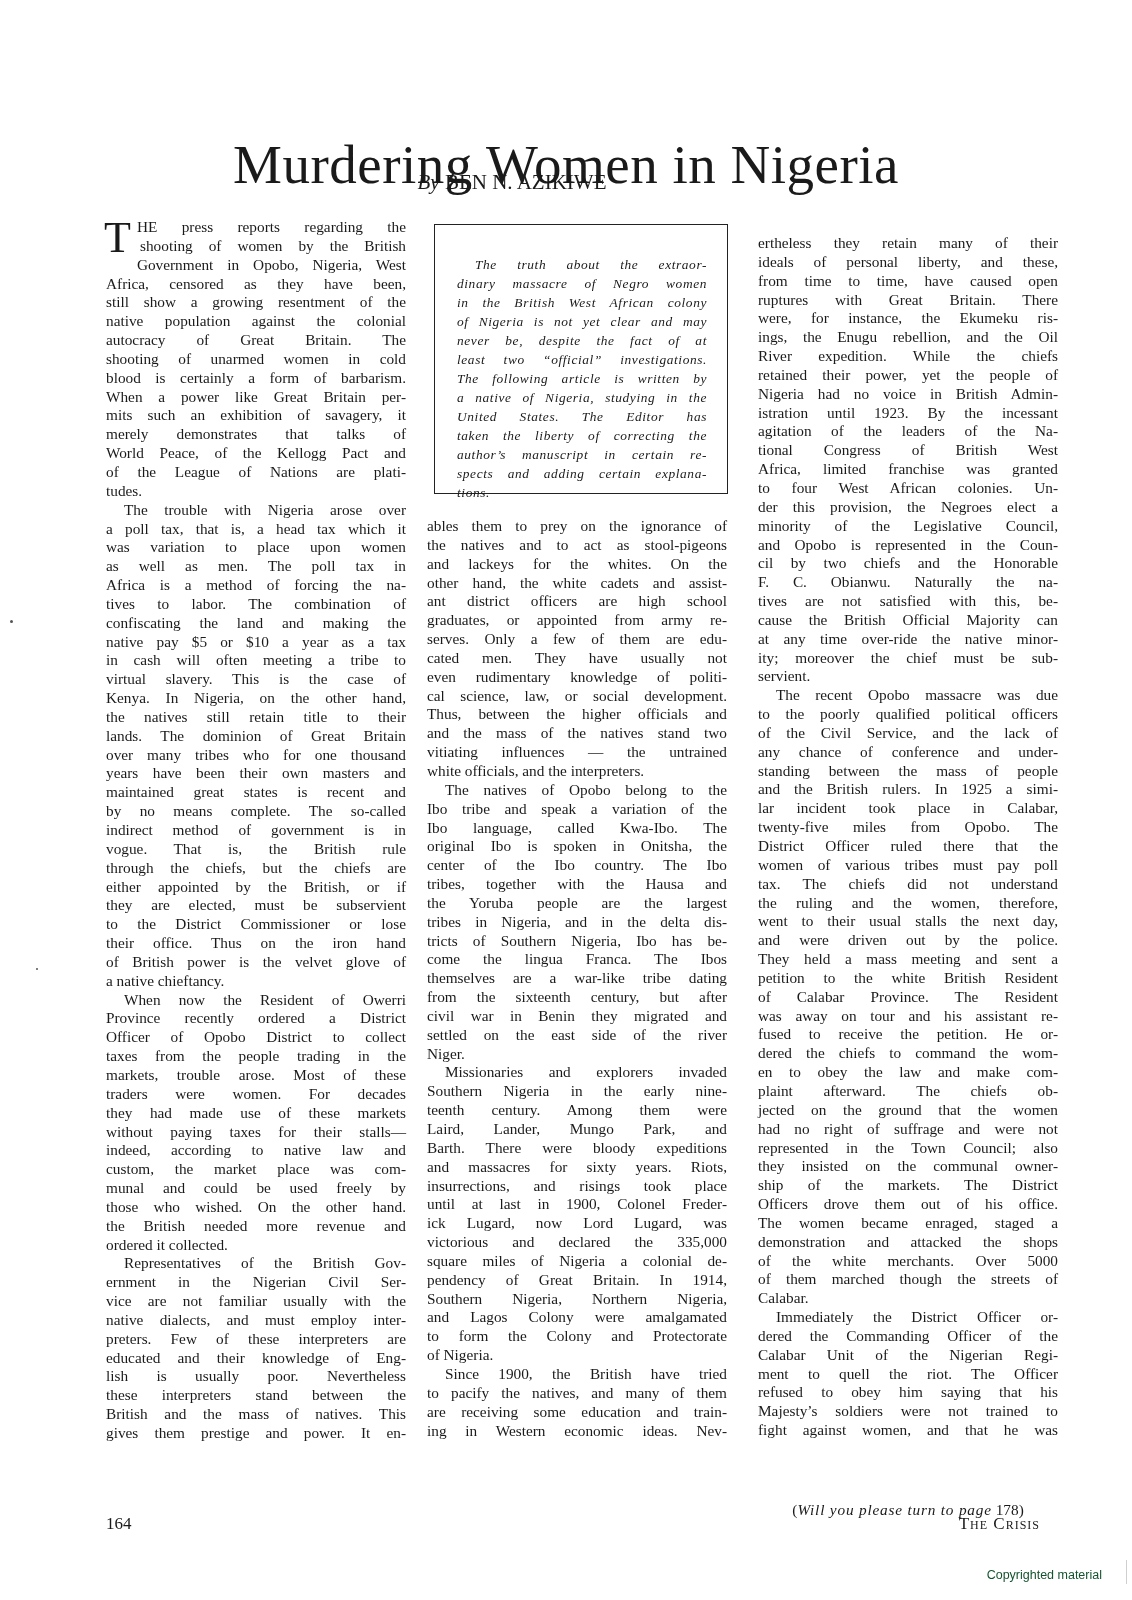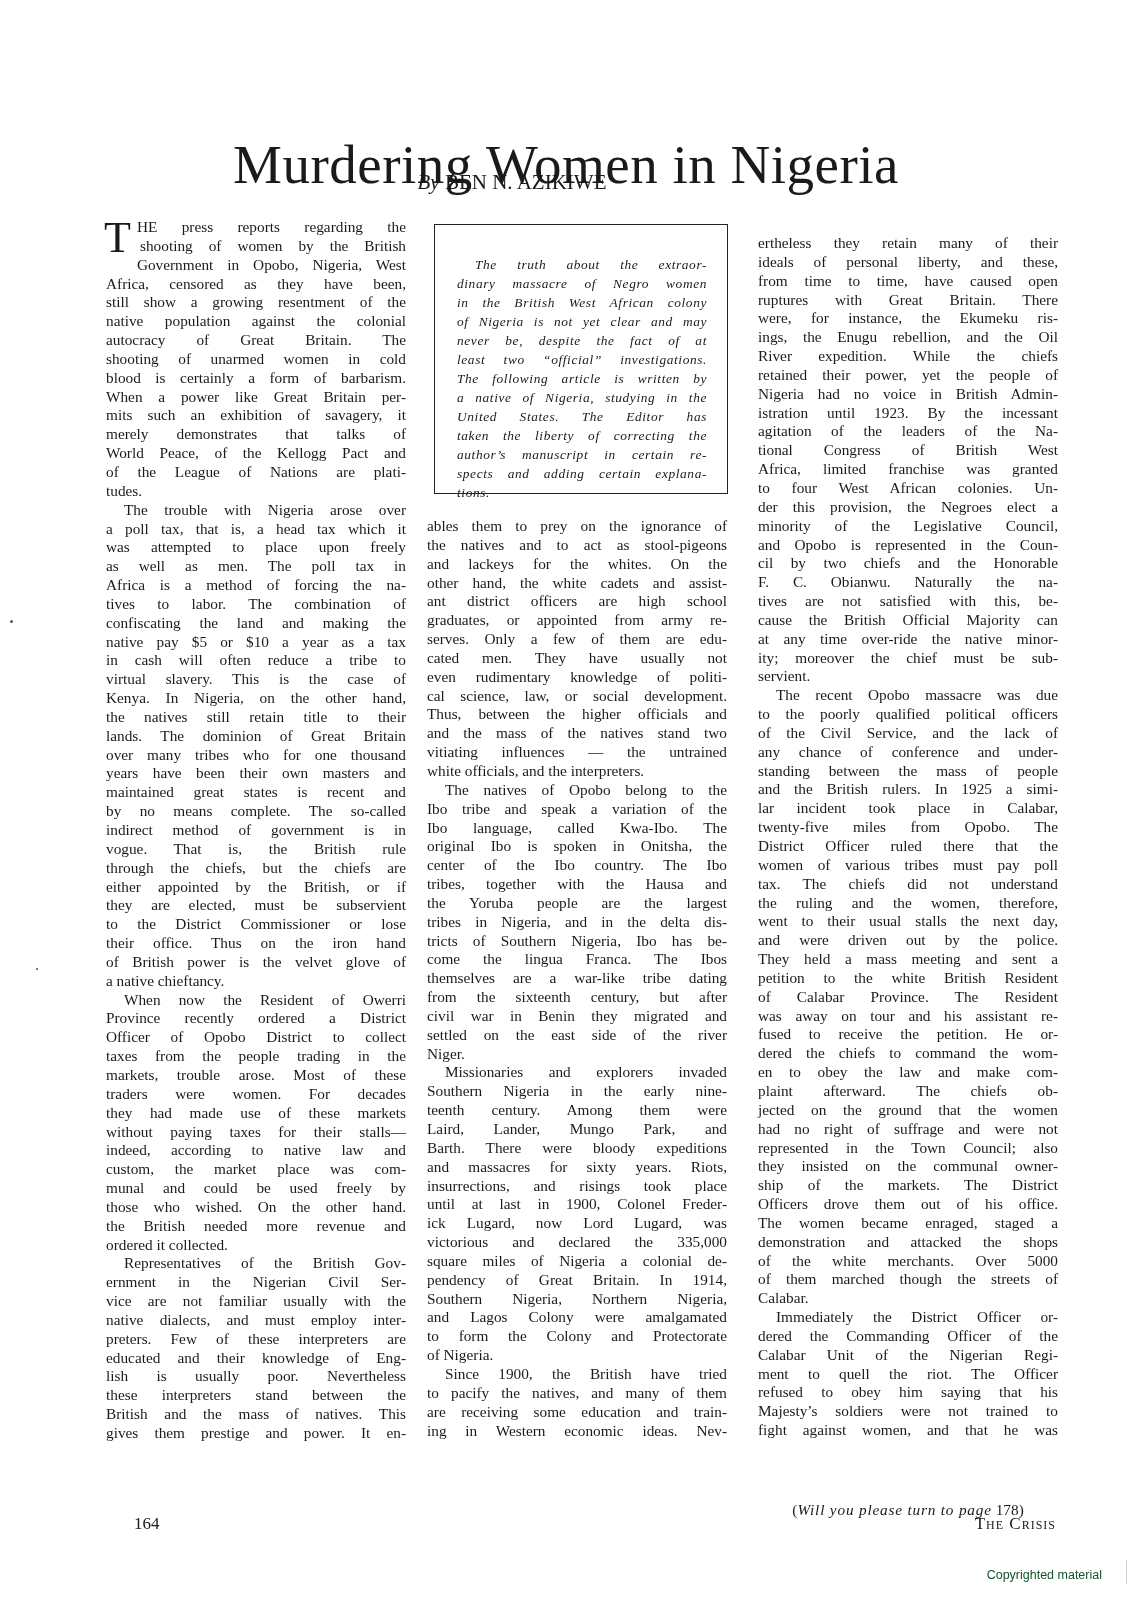--- a/index.html
+++ b/index.html
@@ -21,22 +21,22 @@
     .col1 .ln.capsec { padding-left: 34px; }
     .editor-box { position: absolute; left: 434px; top: 224px; width: 294px; height: 270px;
                   border: 1.5px solid #222; box-sizing: border-box; padding: 30px 20px 3px 22px;
                   font-style: italic; font-size: 13.4px; line-height: 19px; letter-spacing: 0.6px; }
     .editor-box .ln { display: block; white-space: nowrap; text-align: justify; text-align-last: justify; height: 19px; }
     .editor-box .ln.first { padding-left: 18px; }
     .editor-box .ln.last { text-align-last: left; }
     .continued { position: absolute; left: 758px; top: 1500px; width: 300px; text-align: center;
                  font-size: 15.3px; line-height: 19px; }
     .continued i { letter-spacing: 0.8px; }
-    .page-number { position: absolute; left: 106px; top: 1514px; font-size: 17px; margin-left: 28px; }
-    .magazine-name { position: absolute; right: 76px; top: 1514px; font-size: 17px; letter-spacing: 1px; font-variant: small-caps; }
+    .page-number { position: absolute; left: 106px; top: 1514px; font-size: 17px; }
+    .magazine-name { position: absolute; right: 92px; top: 1514px; font-size: 17px; letter-spacing: 1px; font-variant: small-caps; }
     .watermark { position: absolute; right: 30px; top: 1568px; font-family: "Liberation Sans", sans-serif;
                  font-size: 12.5px; color: #14532d; }
     .watermark-rule { position: absolute; right: 5px; top: 1560px; width: 1px; height: 24px; background: #cfcfcf; }
     .speck { position: absolute; width: 3px; height: 3px; background: #555; border-radius: 50%; }
   </style>
 </head>
 <body>
 
 <h1 class="title">Murdering Women in Nigeria</h1>
 <div class="byline">
@@ -56,27 +56,27 @@
     <span class="ln">shooting of unarmed women in cold</span>
     <span class="ln">blood is certainly a form of barbarism.</span>
     <span class="ln">When a power like Great Britain per-</span>
     <span class="ln">mits such an exhibition of savagery, it</span>
     <span class="ln">merely demonstrates that talks of</span>
     <span class="ln">World Peace, of the Kellogg Pact and</span>
     <span class="ln">of the League of Nations are plati-</span>
     <span class="ln last">tudes.</span>
     <span class="ln ind">The trouble with Nigeria arose over</span>
     <span class="ln">a poll tax, that is, a head tax which it</span>
-    <span class="ln">was attempted to place upon freely</span>
+    <span class="ln">was variation to place upon women</span>
     <span class="ln">as well as men. The poll tax in</span>
     <span class="ln">Africa is a method of forcing the na-</span>
     <span class="ln">tives to labor. The combination of</span>
     <span class="ln">confiscating the land and making the</span>
     <span class="ln">native pay $5 or $10 a year as a tax</span>
-    <span class="ln">in cash will often reduce a tribe to</span>
+    <span class="ln">in cash will often meeting a tribe to</span>
     <span class="ln">virtual slavery. This is the case of</span>
     <span class="ln">Kenya. In Nigeria, on the other hand,</span>
     <span class="ln">the natives still retain title to their</span>
     <span class="ln">lands. The dominion of Great Britain</span>
     <span class="ln">over many tribes who for one thousand</span>
     <span class="ln">years have been their own masters and</span>
     <span class="ln">maintained great states is recent and</span>
     <span class="ln">by no means complete. The so-called</span>
     <span class="ln">indirect method of government is in</span>
     <span class="ln">vogue. That is, the British rule</span>

